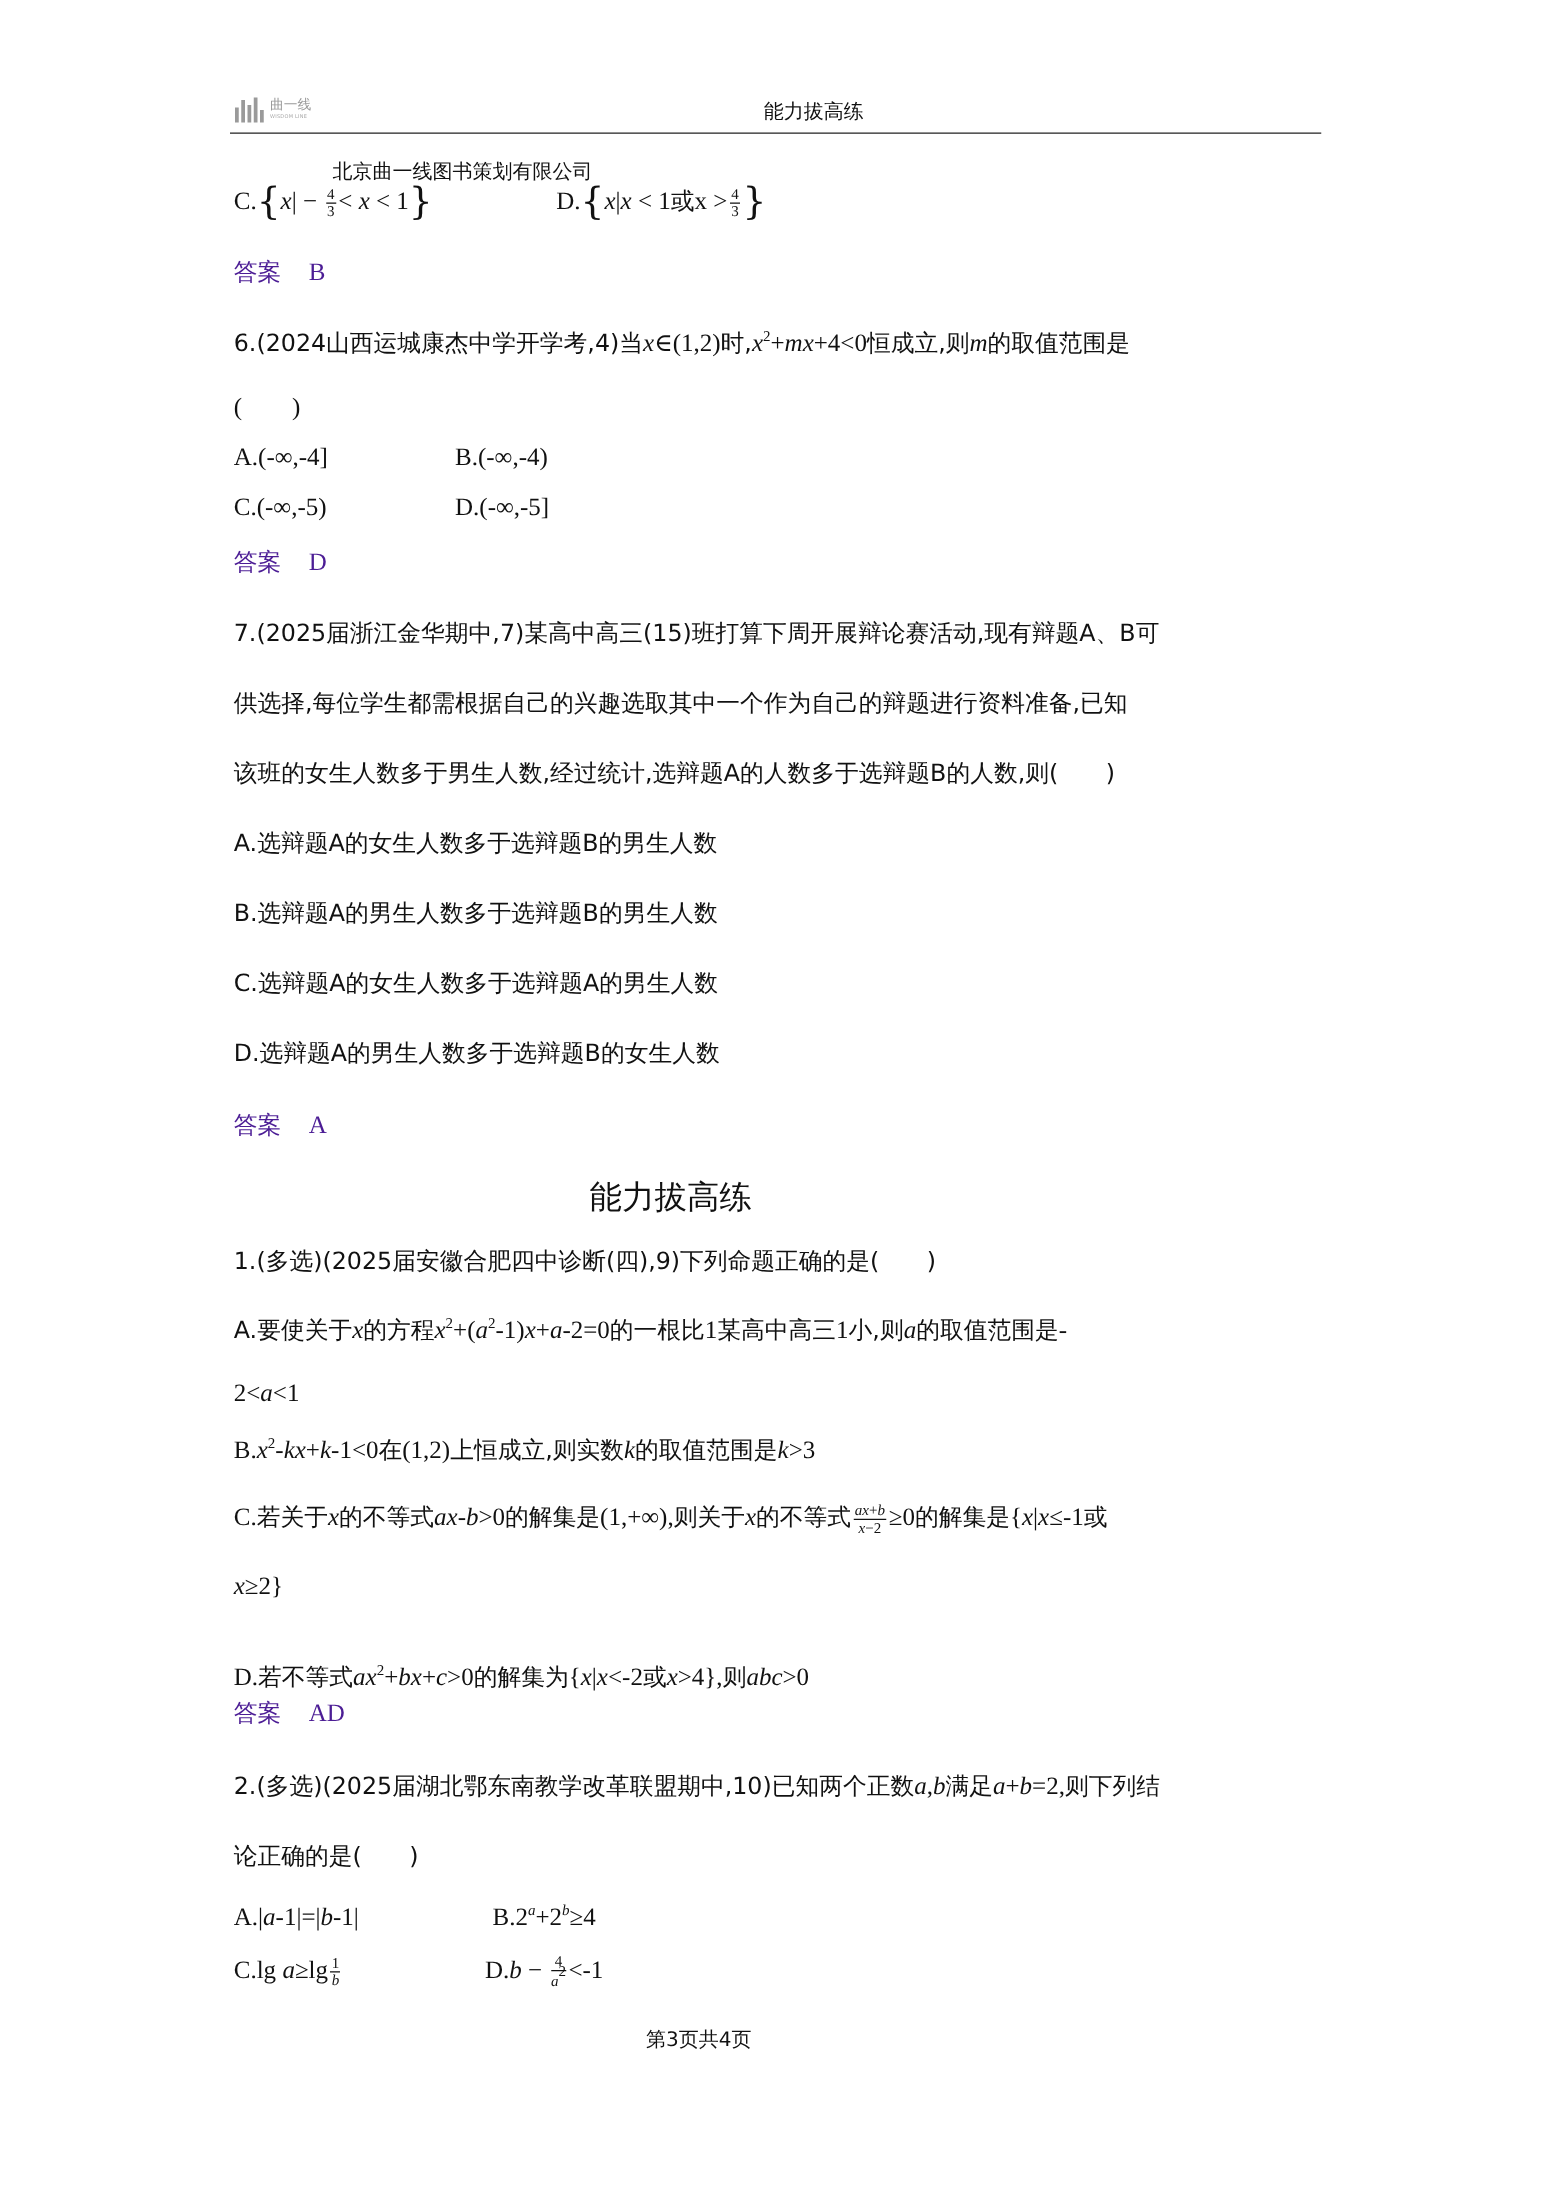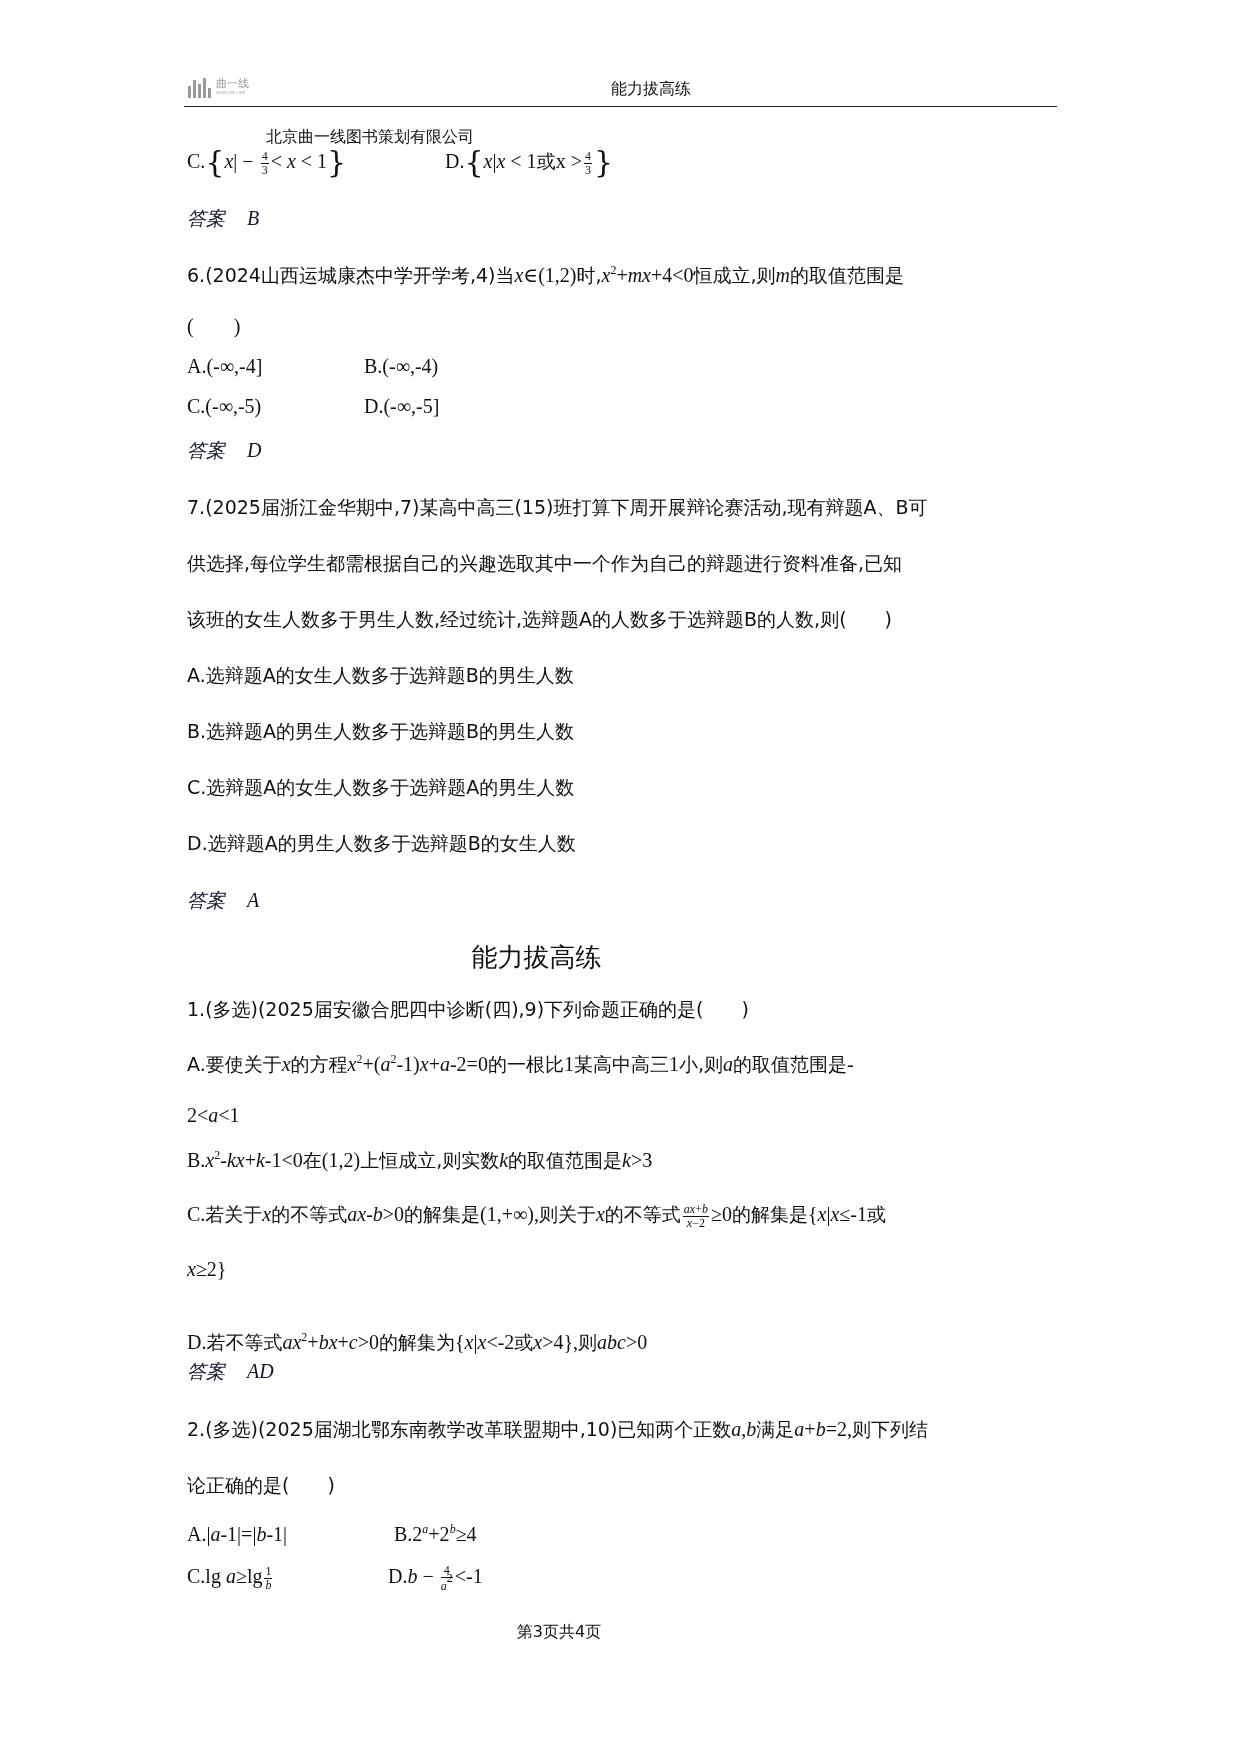--- a/index.html
+++ b/index.html
@@ -9,21 +9,21 @@
   .logo { position:absolute; left:4px; top:0px; width:64px; height:24px; }
   .logo .bars { position:absolute; left:0; top:2px; width:26px; height:20px; }
   .logo .bars span { position:absolute; bottom:0; width:3px; background:#9a9a9a; }
   .logo .brand { position:absolute; left:28px; top:0; font-family:Liberation Serif, serif; font-size:11px; color:#9a9a9a; }
   .logo .brand-sub { position:absolute; left:28px; top:14px; font-family:"DejaVu Sans",sans-serif; font-size:4px; color:#aaa; letter-spacing:0.2px; }
   .company { position:absolute; left:82px; top:3px; font-family:"DejaVu Sans",sans-serif; font-size:16px; color:#111;margin-top:48px; }
   .dept { position:absolute; left:427px; top:3px; font-family:"DejaVu Sans",sans-serif; font-size:16px; color:#111; }
 
   .line { position:absolute; left:187px; font-size:20px; line-height:26px; white-space:nowrap; }
   .cn { font-family:"DejaVu Sans",sans-serif; font-size:19px; }
-  .ans { color:#0f172a;font-style:italic; }
+  .ans { color:#4c1d95; }
   .ans .lbl { font-family:"DejaVu Sans",sans-serif; font-size:19px; margin-right:22px; }
   i { font-style:italic; }
   sup { font-size:12px; vertical-align:8px; line-height:0; }
   .frac { display:inline-block; vertical-align:middle; text-align:center; font-size:12px; line-height:13px; margin:0 2px; }
   .frac .num { display:block; border-bottom:1px solid #111; padding:0 1px; }
   .frac .den { display:block; }
   .bigbrace { font-size:30px; font-family:"DejaVu Serif",serif; vertical-align:-4px; font-weight:200; }
   .section-title { position:absolute; left:0; width:1073px; top:940px; text-align:center;
                    font-family:"DejaVu Sans",sans-serif; font-size:26px; color:#111; }
   .footer { position:absolute; left:0; width:1118px; top:1622px; text-align:center;

